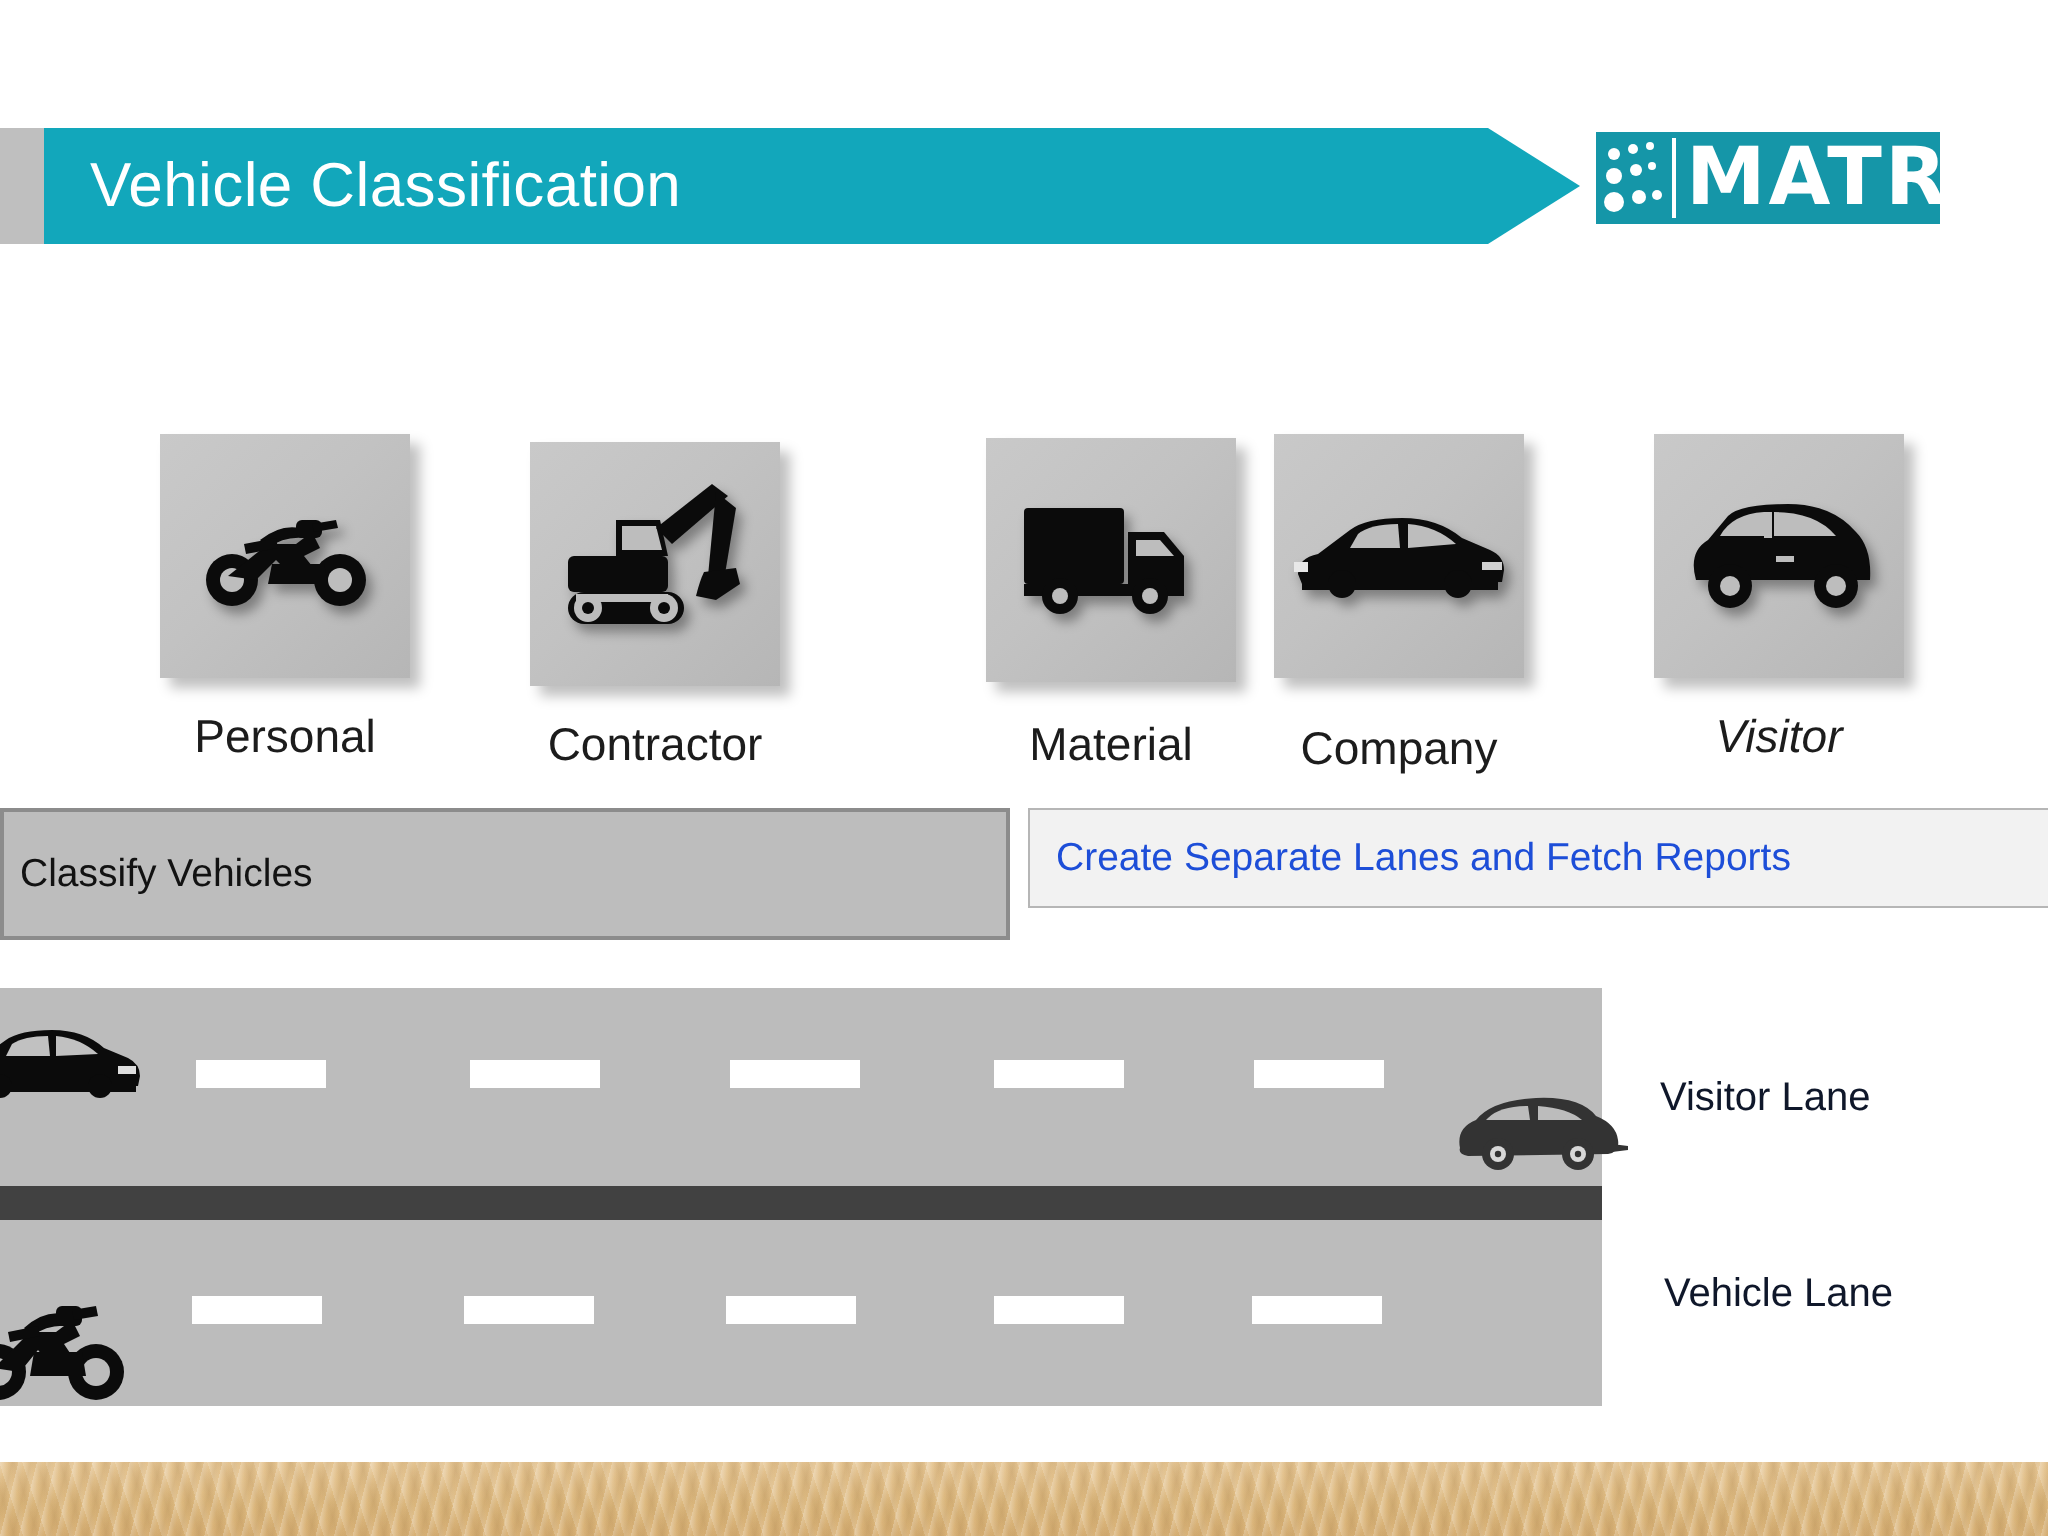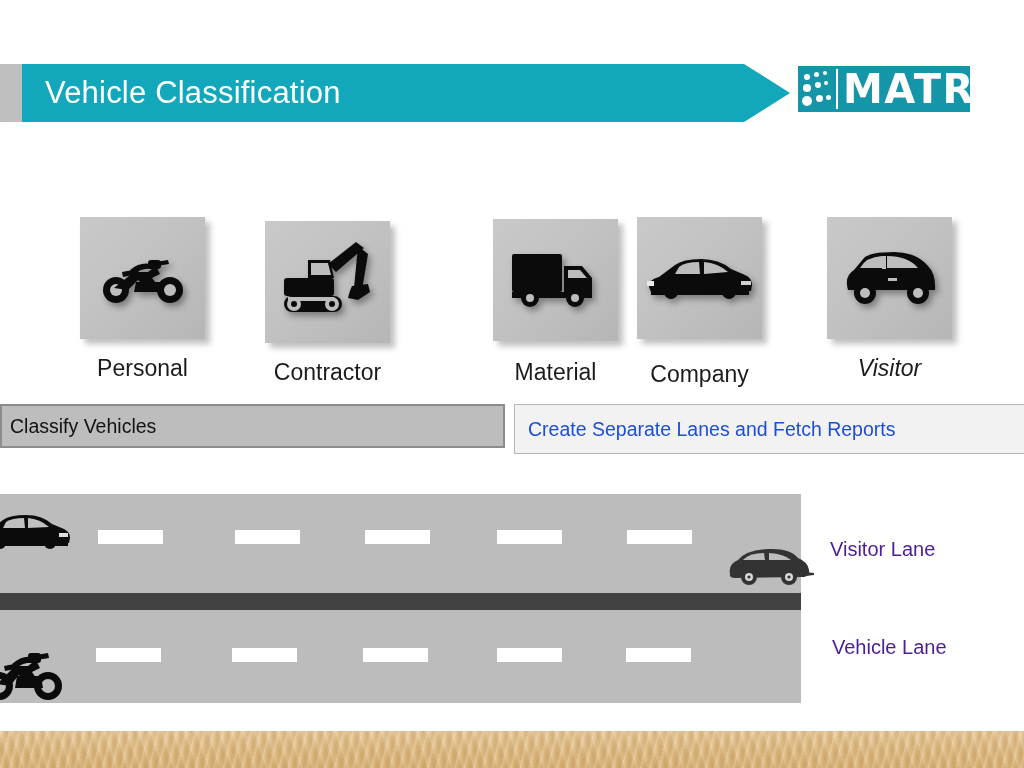--- a/index.html
+++ b/index.html
@@ -120,21 +120,21 @@
     text-align: center;
     font-size: 23px;
     color: #1c1c1c;
     white-space: nowrap;
   }
 
   
   #box-left {
     position: absolute;
     left: 0px; top: 404px;
-    width: 505px; height: 44px;
+    width: 505px; height: 66px;
     background: #bdbdbd;
     border: 2px solid #8c8c8c;
     box-sizing: border-box;
     display: flex;
     align-items: center;
   }
   #box-left span {
     padding-left: 8px;
     font-size: 19.5px;
     color: #121212;
@@ -169,21 +169,21 @@
     background: #414141;
   }
   .dash {
     position: absolute;
     height: 14px;
     background: #ffffff;
   }
   .lane-label {
     position: absolute;
     font-size: 20px;
-    color: #4c1d95;
+    color: #0f172a;
     white-space: nowrap;
   }
   #label-visitor  { left: 830px; top: 538px; }
   #label-employee { left: 832px; top: 636px; }
 
   .road-vehicle { position: absolute; }
 
   
   #sand {
     position: absolute;

